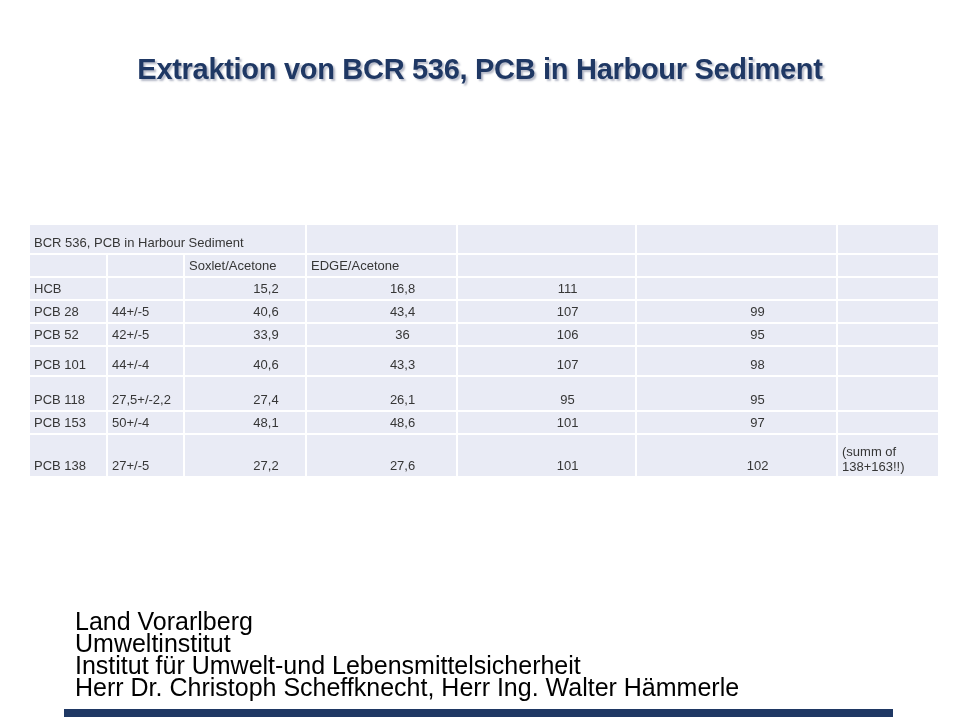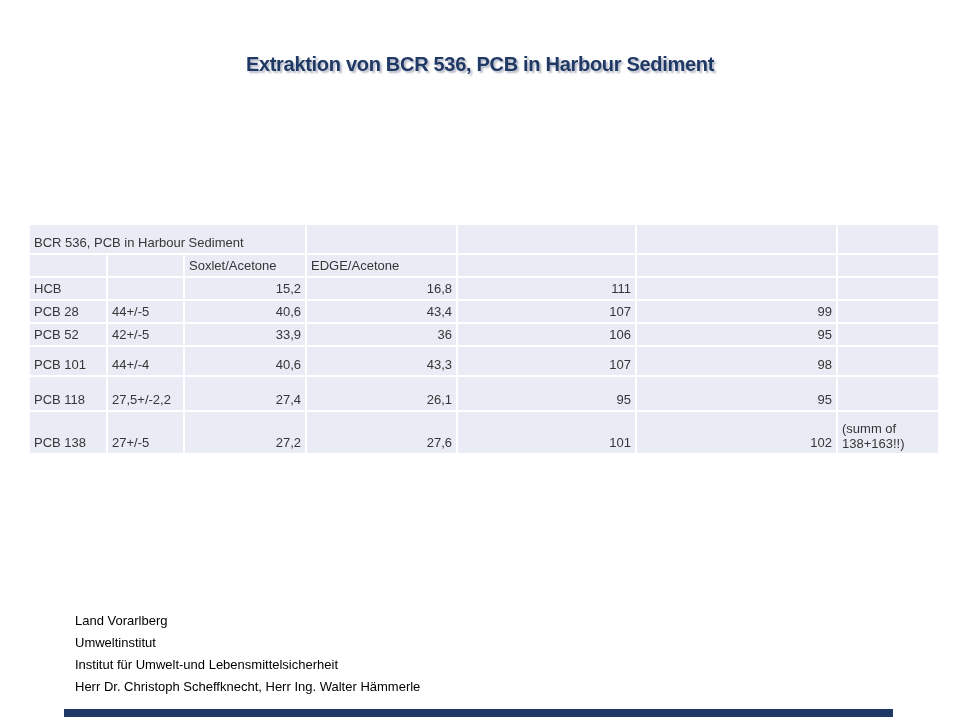--- a/index.html
+++ b/index.html
@@ -2,45 +2,45 @@
 <html><head>
 <meta charset="utf-8">
 <style>
   html,body { margin:0; padding:0; background:#fff; }
   .slide {
     position:relative; width:960px; height:720px; background:#ffffff;
     font-family:"Liberation Sans", sans-serif; overflow:hidden;
   }
   .title {
     position:absolute; top:53px; left:0; width:100%;
-    text-align:center; font-size:20px; font-weight:bold;
+    text-align:center; font-size:29px; font-weight:bold;
     color:#1F3864; letter-spacing:-0.3px;
     text-shadow:2px 2px 2px rgba(90,100,130,0.45);
     font-family:"Liberation Sans", sans-serif;
   }
   table.data {
     position:absolute; left:30px; top:225px; width:910px;
     border-collapse:separate; border-spacing:0; table-layout:fixed;
     font-size:13px; color:#363636;
   }
   table.data td {
     background:#E9EBF5;
     border-right:2px solid #ffffff;
     border-bottom:2px solid #ffffff;
     padding:1px 4px 2px 4px;
     vertical-align:bottom;
     overflow:hidden;
     white-space:nowrap;
     line-height:16px;
   }
-  table.data td.num { text-align:right;padding-left:46px; }
+  table.data td.num { text-align:center;padding-left:46px; }
   table.data td.wrap { white-space:normal; line-height:15px; }
   .footer {
     position:absolute; left:75px; top:610px;
-    font-size:13px; line-height:22px; color:#000000;
+    font-size:25px; line-height:22px; color:#000000;
   }
   .bottom-bar {
     position:absolute; left:64px; top:709px; width:829px; height:8px;
     background:#1F3864;
   }
 </style>
 </head>
 <body>
 
 <div class="slide">
@@ -112,20 +112,29 @@
       </tr>
       <tr style="height:35px">
         <td>PCB 118</td>
         <td>27,5+/-2,2</td>
         <td class="num">27,4</td>
         <td class="num">26,1</td>
         <td class="num">95</td>
         <td class="num">95</td>
         <td></td>
       </tr>
+      <tr style="height:23px">
+        <td>PCB 153</td>
+        <td>50+/-4</td>
+        <td class="num">48,1</td>
+        <td class="num">48,6</td>
+        <td class="num">101</td>
+        <td class="num">97</td>
+        <td></td>
+      </tr>
       <tr style="height:43px">
         <td>PCB 138</td>
         <td>27+/-5</td>
         <td class="num">27,2</td>
         <td class="num">27,6</td>
         <td class="num">101</td>
         <td class="num">102</td>
         <td class="wrap">(summ of 138+163!!)</td>
       </tr>
     </tbody>

